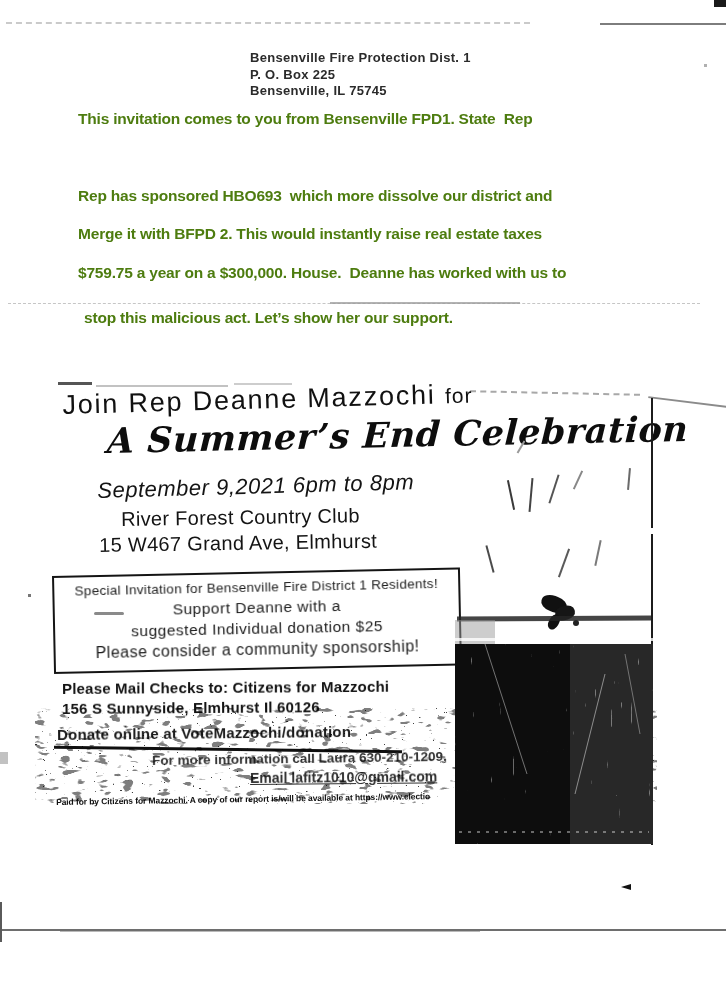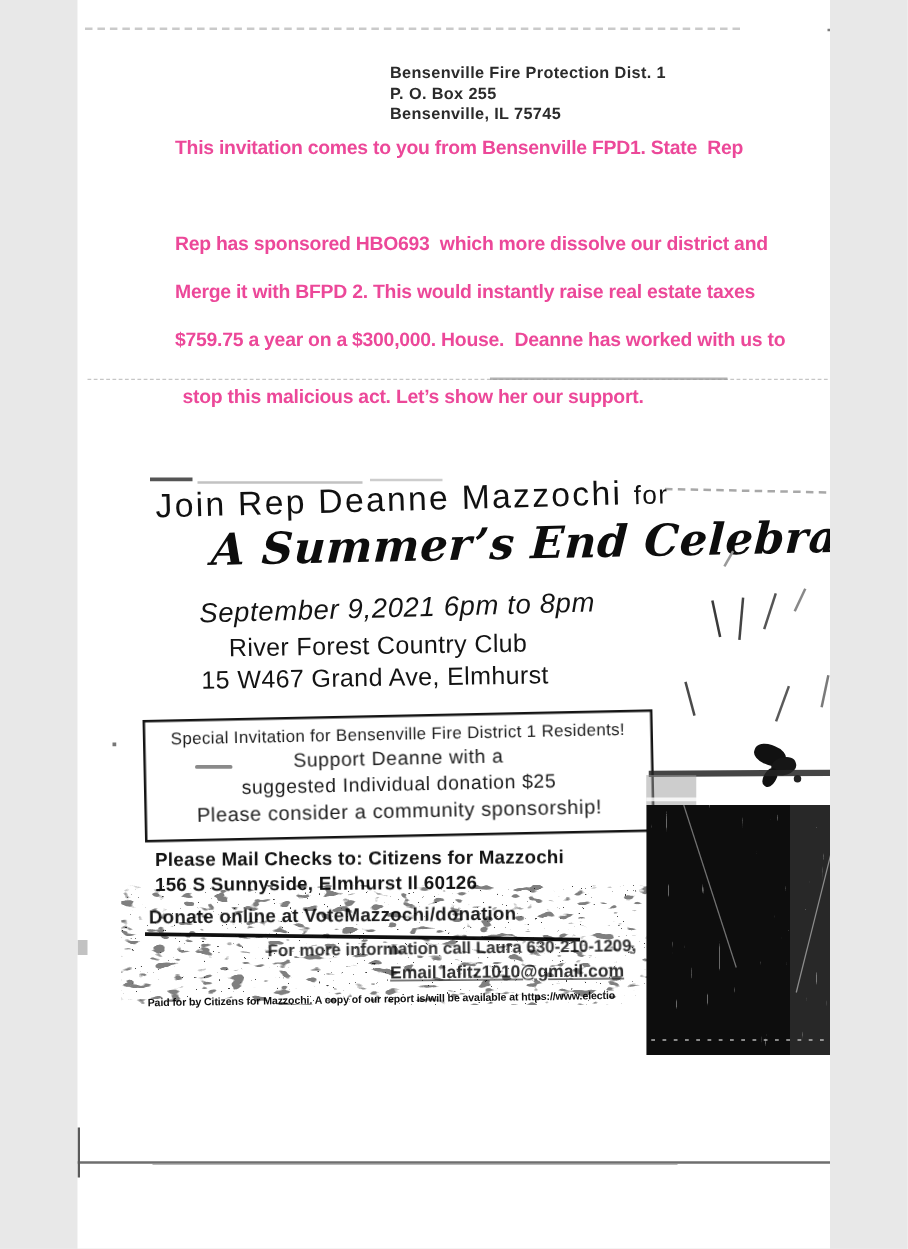--- a/index.html
+++ b/index.html
@@ -1,31 +1,31 @@
 <!DOCTYPE html>
 <html><head>
 <meta charset="utf-8">
 <style>
   html,body{margin:0;padding:0;background:#e8e8e8;}
   #page{
-    position:relative;width:602px;height:999px;margin:0 auto;
+    position:relative;width:726px;height:999px;margin:0 auto;
     background:#ffffff;overflow:hidden;
     font-family:"Liberation Sans",sans-serif;color:#161616;
   }
   .abs{position:absolute;}
   .art{position:absolute;pointer-events:none;}
   
   .fax-header{
     left:250px;top:50px;font-size:13px;font-weight:bold;line-height:16.5px;
     letter-spacing:.3px;color:#2b2b2b;filter:blur(.35px);
   }
   
   .intro-line{
     left:78px;font-size:15.5px;font-weight:bold;letter-spacing:-.2px;
-    white-space:pre;color:#ec4899;filter:blur(.2px);
+    white-space:pre;color:#4d7c0f;filter:blur(.2px);
   }
   
   .join-line{
     left:62px;top:390px;font-size:27px;font-weight:normal;letter-spacing:1.8px;
     color:#111;transform:rotate(-1.6deg);transform-origin:left top;white-space:pre;
   }
   .join-line .for-small{font-size:21px;letter-spacing:1px;}
   .event-title{
     left:108px;top:420px;font-family:"DejaVu Serif",serif;font-style:italic;font-weight:bold;
     font-size:35px;letter-spacing:.5px;color:#0d0d0d;
@@ -96,21 +96,21 @@
 
 <div id="page">
 
   <div class="art" style="left:6px;top:22px;width:524px;border-top:2px dashed #bdbdbd;opacity:.8"></div>
   <div class="art" style="left:600px;top:23px;width:126px;border-top:2px solid #7d7d7d"></div>
   <div class="art" style="left:714px;top:0;width:12px;height:7px;background:#1a1a1a"></div>
   <div class="art" style="left:704px;top:64px;width:3px;height:3px;background:#b0b0b0"></div>
 
   <div class="abs fax-header">
     <div>Bensenville Fire Protection Dist. 1</div>
-    <div>P. O. Box 255</div>
+    <div>P. O. Box 225</div>
     <div>Bensenville, IL 75745</div>
   </div>
 
   <div class="abs intro-line" style="top:110px">This invitation comes to you from Bensenville FPD1. State  Rep</div>
   <div class="abs intro-line" style="top:187px">Rep has sponsored HBO693  which more dissolve our district and</div>
   <div class="abs intro-line" style="top:225px">Merge it with BFPD 2. This would instantly raise real estate taxes</div>
   <div class="abs intro-line" style="top:264px">$759.75 a year on a $300,000. House.  Deanne has worked with us to</div>
   <div class="abs intro-line" style="top:309px;left:84px">stop this malicious act. Let’s show her our support.</div>
 
   <div class="art" style="left:8px;top:303px;width:692px;border-top:1px dashed #c6c6c6"></div>

